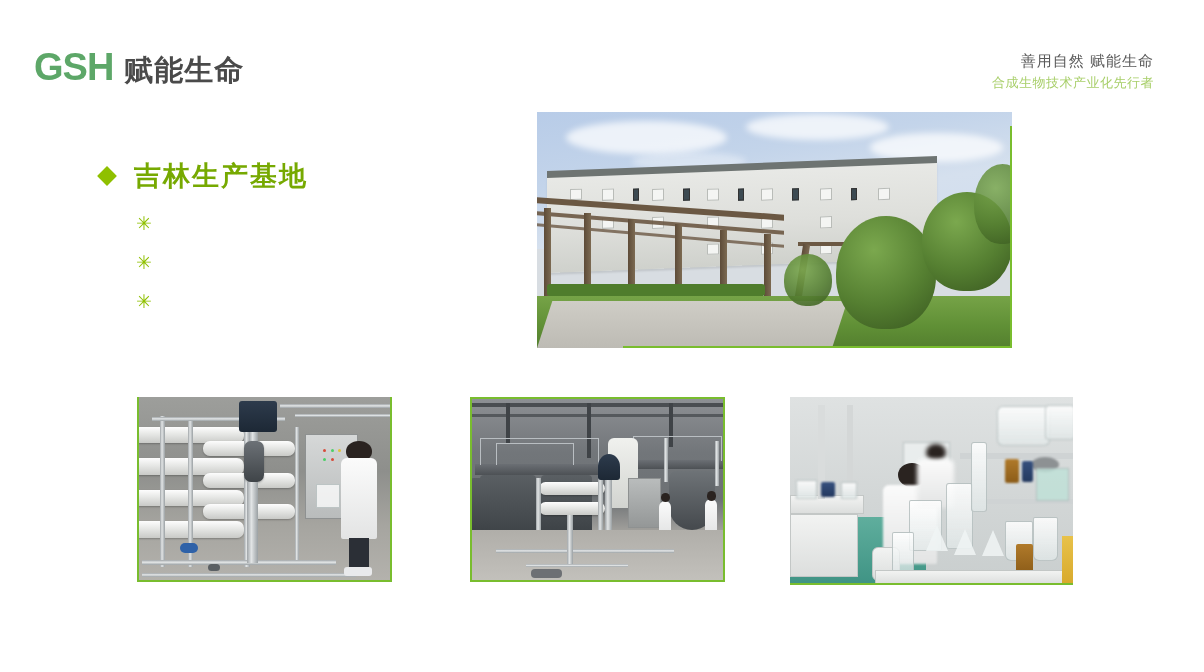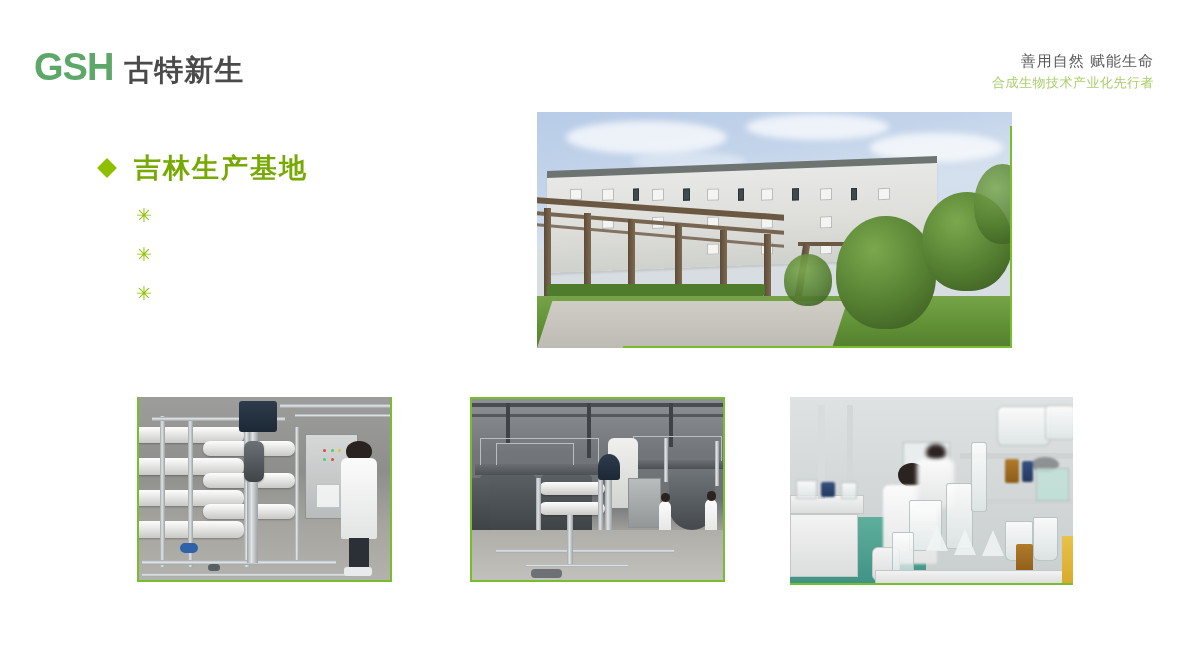--- a/index.html
+++ b/index.html
@@ -63,21 +63,21 @@
     color: #a8cf6a;
     letter-spacing: 0.5px;
     white-space: nowrap;
     margin-top: 2px;
   }
 
   
   .content-block {
     position: absolute;
     left: 100px;
-    top: 150px;
+    top: 158px;
     width: 400px;
   }
   .heading-row {
     display: flex;
     align-items: center;
     margin-bottom: 18px;
   }
   .diamond {
     width: 14px;
     height: 14px;
@@ -377,21 +377,21 @@
   .blur-soft { filter: blur(1.1px); }
   .blur-more { filter: blur(2px); }
 </style>
 </head>
 <body>
 
 <div class="slide">
 
   <div class="logo-block">
     <span class="logo-gsh">GSH</span>
-    <span class="logo-cn">古特新生</span>
+    <span class="logo-cn">赋能生命</span>
   </div>
 
   <div class="tagline">
     <div class="tagline-1">善用自然 赋能生命</div>
     <div class="tagline-2">合成生物技术产业化先行者</div>
   </div>
 
   <div class="content-block">
 
     <div class="heading-row">

